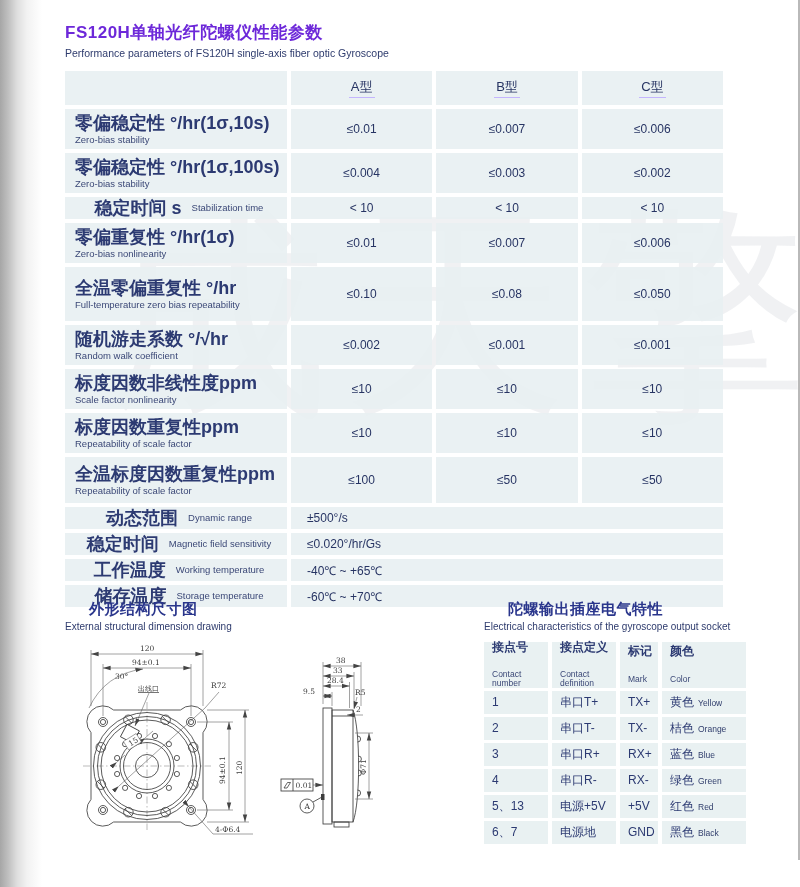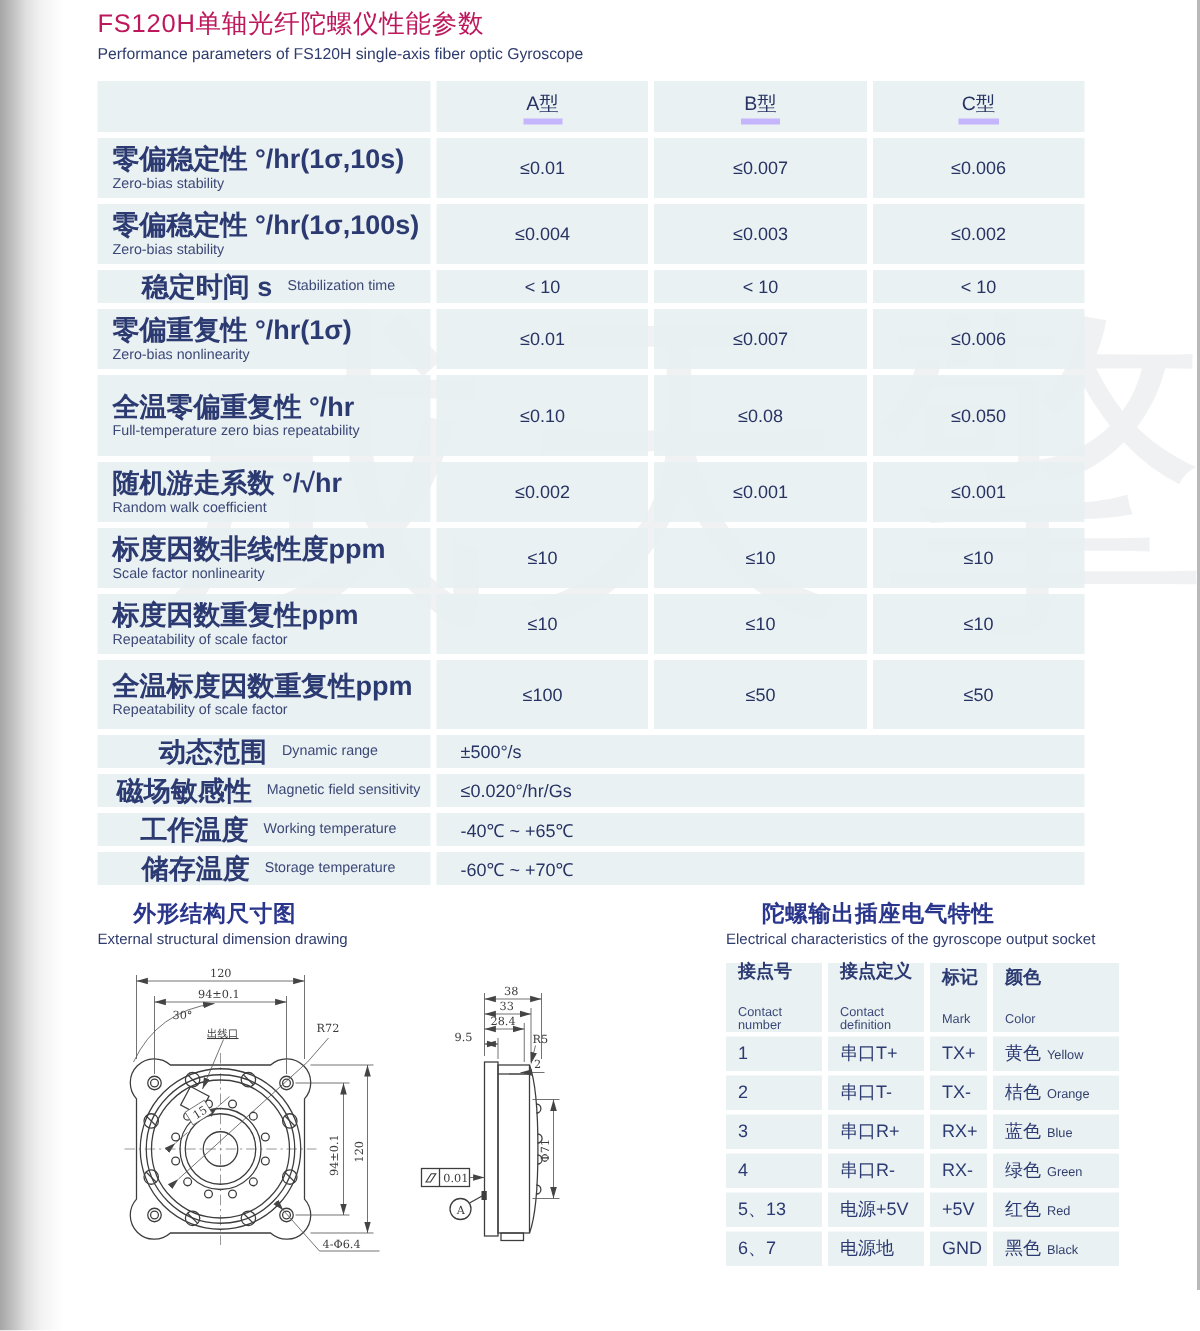--- a/index.html
+++ b/index.html
@@ -7,38 +7,38 @@
        font-family:"Liberation Sans", sans-serif;-webkit-font-smoothing:antialiased;}
   
   .edge-left{position:absolute;left:0;top:0;bottom:0;width:42px;z-index:3;pointer-events:none;
     background:linear-gradient(90deg,#a6a6a6 0,#c2c2c2 9px,#dedede 17px,#f2f2f2 27px,rgba(255,255,255,0) 42px);}
   .edge-right{position:absolute;right:0;top:0;width:2px;height:860px;background:#b9b9b9;z-index:3;}
   
   .watermark{position:absolute;left:104px;top:168px;z-index:0;font-size:225px;line-height:1.3;
     letter-spacing:14px;font-weight:400;color:rgba(108,114,138,0.10);white-space:nowrap;user-select:none;}
   .content{position:absolute;left:65px;top:0;width:660px;z-index:1;}
   
-  .doc-title{margin-top:4px;font-size:17px;font-weight:normal;color:#be185d;letter-spacing:.5px;}
+  .doc-title{margin-top:21px;font-size:17px;font-weight:bold;color:#6d28d9;letter-spacing:.5px;}
   .doc-sub{margin-top:3px;font-size:10.5px;color:#2e3b6d;}
   
   .spec{margin-top:12px;width:658px;}
   .t-row{display:flex;column-gap:4px;margin-bottom:4px;}
   .cell{background:rgba(231,239,241,0.88);color:#2c3a72;}
   .label-cell{width:222px;flex:0 0 222px;display:flex;flex-direction:column;justify-content:center;
     padding:2px 4px 2px 10px;box-sizing:border-box;}
   .label-cell .cn{font-size:18px;font-weight:600;color:#2c3a72;line-height:1.25;}
   .label-cell .en{font-size:9.5px;font-weight:400;color:#3b4877;line-height:1.12;margin-top:1px;}
   .label-cell.inline{flex-direction:row;align-items:center;}
   .label-cell.inline .en{margin:0 0 0 10px;}
   .val-cell{flex:1 1 0;display:flex;align-items:center;justify-content:center;
     font-size:12px;color:#273463;}
   .val-wide{flex:3 1 0;display:flex;align-items:center;justify-content:flex-start;
     padding-left:16px;box-sizing:border-box;font-size:12px;color:#273463;}
   .t-head{height:34px;}
-  .t-head .val-cell span{border-bottom:4px solid #c4b5fd;padding:0 2px 1px 2px;font-size:13px;}
+  .t-head .val-cell span{border-bottom:1px solid #c4b5fd;padding:0 2px 1px 2px;font-size:13px;}
   
   .bottom-left{position:absolute;left:65px;top:600px;width:398px;z-index:1;}
   .bottom-right{position:absolute;left:465px;top:600px;width:268px;z-index:1;padding-left:19px;}
   .sec-title{font-size:15px;font-weight:bold;color:#2a368c;letter-spacing:.5px;margin-left:24px;}
   .sec-sub{margin-top:2px;font-size:10px;color:#2e3b6d;line-height:1.25;}
   
   .pin{margin-top:8px;width:262px;}
   .p-row{display:flex;column-gap:4px;margin-bottom:3px;}
   .p-c1{flex:0 0 64px;} .p-c2{flex:0 0 64px;} .p-c3{flex:0 0 38px;} .p-c4{flex:1 1 0;}
   .p-cell{background:rgba(231,239,241,0.9);color:#2c3a72;display:flex;flex-direction:column;
@@ -168,21 +168,21 @@
     <div>
         <div class="t-row" style="height: 22px;">
           <div class="cell label-cell inline">
             <span class="cn">动态范围</span>
             <span class="en">Dynamic range</span>
           </div>
           <div class="cell val-wide">±500°/s</div>
         </div>
         <div class="t-row" style="height: 22px;">
           <div class="cell label-cell inline">
-            <span class="cn">磁场敏感性</span>
+            <span class="cn">稳定时间</span>
             <span class="en">Magnetic field sensitivity</span>
           </div>
           <div class="cell val-wide">≤0.020°/hr/Gs</div>
         </div>
         <div class="t-row" style="height: 22px;">
           <div class="cell label-cell inline">
             <span class="cn">工作温度</span>
             <span class="en">Working temperature</span>
           </div>
           <div class="cell val-wide">-40℃ ~ +65℃</div>

